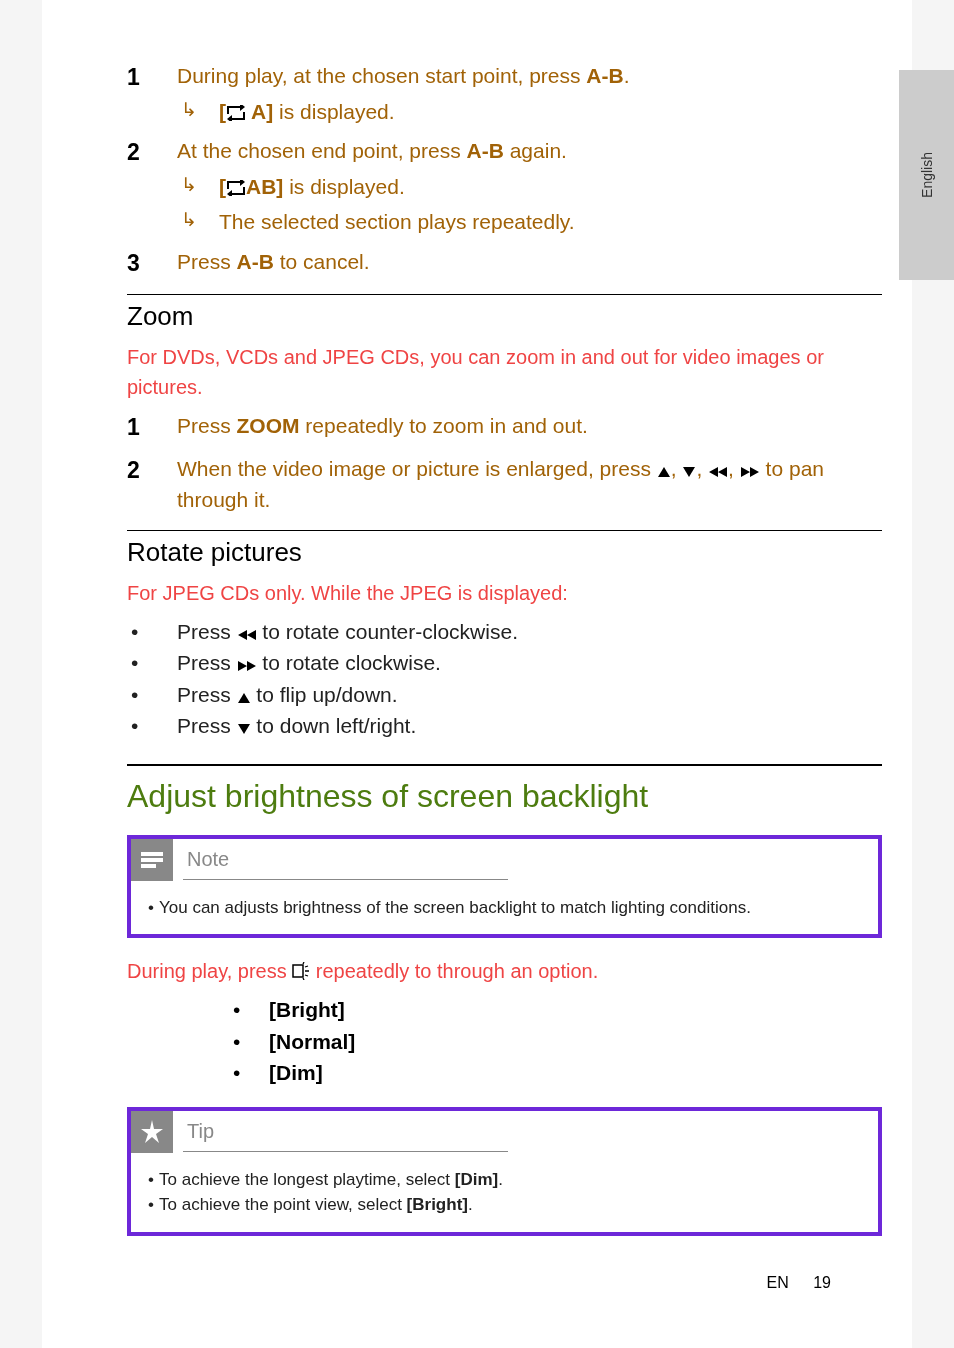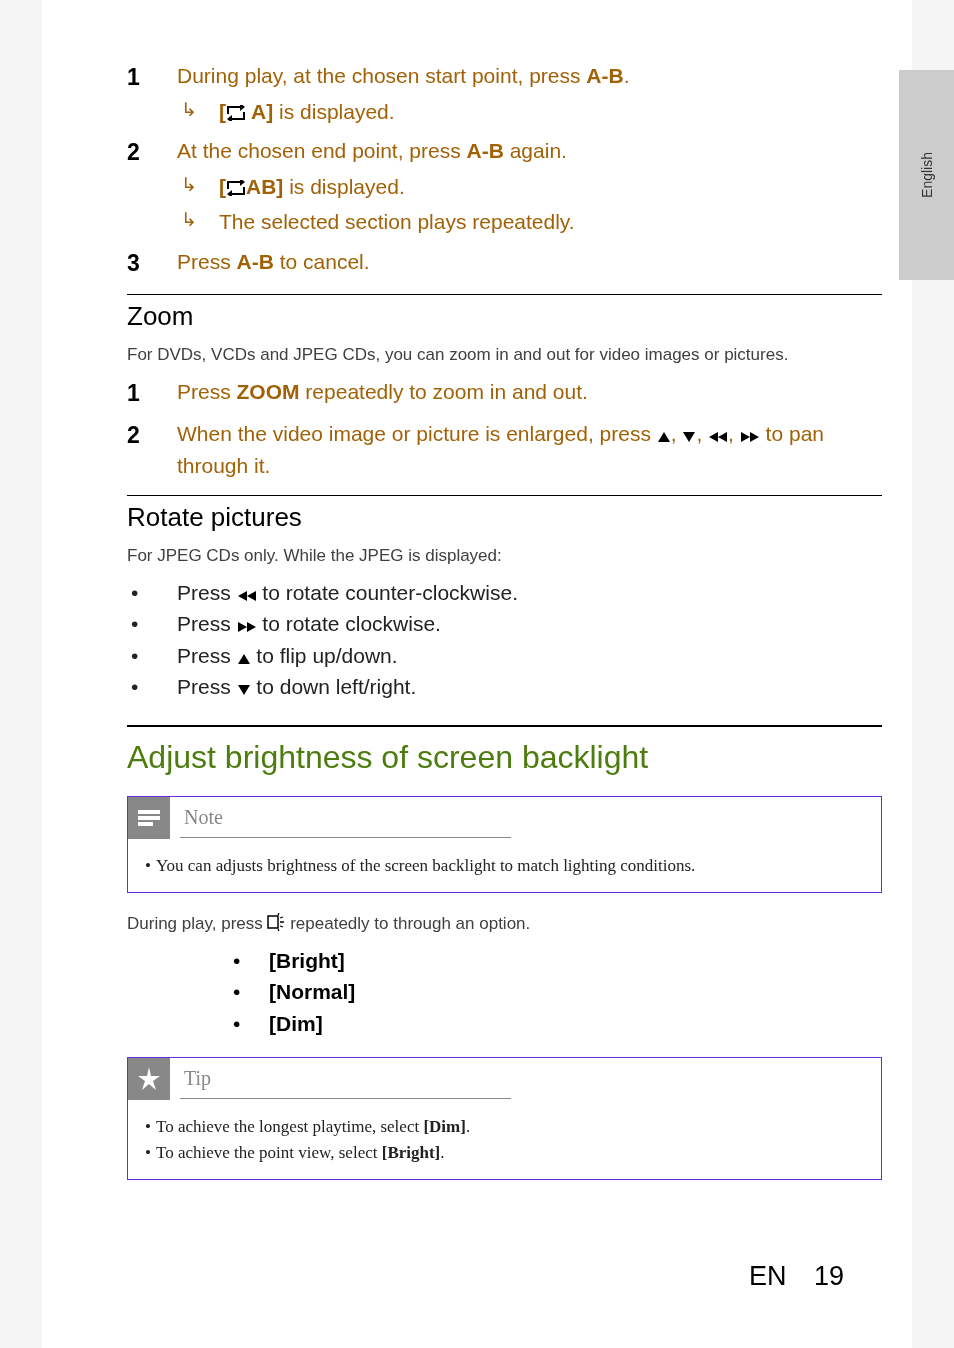--- a/index.html
+++ b/index.html
@@ -55,46 +55,45 @@
     .heading2 {
       font-size: 26px;
       font-weight: normal;
       color: #000;
       border-top: 1.5px solid #000;
       padding-top: 6px;
       margin-top: 14px;
       margin-bottom: 10px;
     }
     .para {
-      font-size: 17px;
+      font-size: 20px;
       line-height: 1.5;
-      color: #404040;
+      color: #ef4444;
       margin-bottom: 8px;
     }
     ul.bullets { list-style: none; }
     ul.bullets > li {
       display: flex;
       font-size: 21px;
       line-height: 1.5;
       color: #222;
     }
     .bullet-dot { width: 50px; flex-shrink: 0; text-align: left; padding-left: 4px; }
     .heading1 {
       font-size: 32px;
       font-weight: normal;
       color: #4d7c0f;
       border-top: 2px solid #000;
       padding-top: 12px;
       margin-top: 22px;
       margin-bottom: 20px;
     }
     .callout {
-      border: 1px solid #6d28d9;
+      border: 4px solid #6d28d9;
       margin-bottom: 18px;
-      font-family: Liberation Serif, serif;
     }
     .callout-icon {
       width: 42px;
       height: 42px;
       background: #888;
       display: flex;
       align-items: center;
       justify-content: center;
       margin-right: 10px;
     }
@@ -103,22 +102,22 @@
     .callout-body ul { list-style: none; }
     .callout-body li { display: flex; font-size: 17px; line-height: 1.5; color: #222; }
     .callout-body .b-dot { width: 20px; flex-shrink: 0; text-align: center; padding-left: 4px;}
     .option-list { list-style: none; margin-left: 100px; }
     .option-list li { display: flex; font-size: 21px; line-height: 1.5; }
     .option-list .odot { width: 42px; flex-shrink: 0; text-align: left; padding-left: 6px;}
     .bold { font-weight: bold; }
     .footer {
       position: absolute;
       bottom: 56px;
-      right: 68px;
-      font-size: 27px;
+      right: 81px;
+      font-size: 16px;
     }
     .footer .ln { margin-right: 20px; }
     svg.icon { vertical-align: -2px; }
     .note-lines { width: 26px; height: 20px; }
     .tip-star { width: 30px; height: 30px; }
   </style>
 </head>
 <body>
 
 <div class="page">

